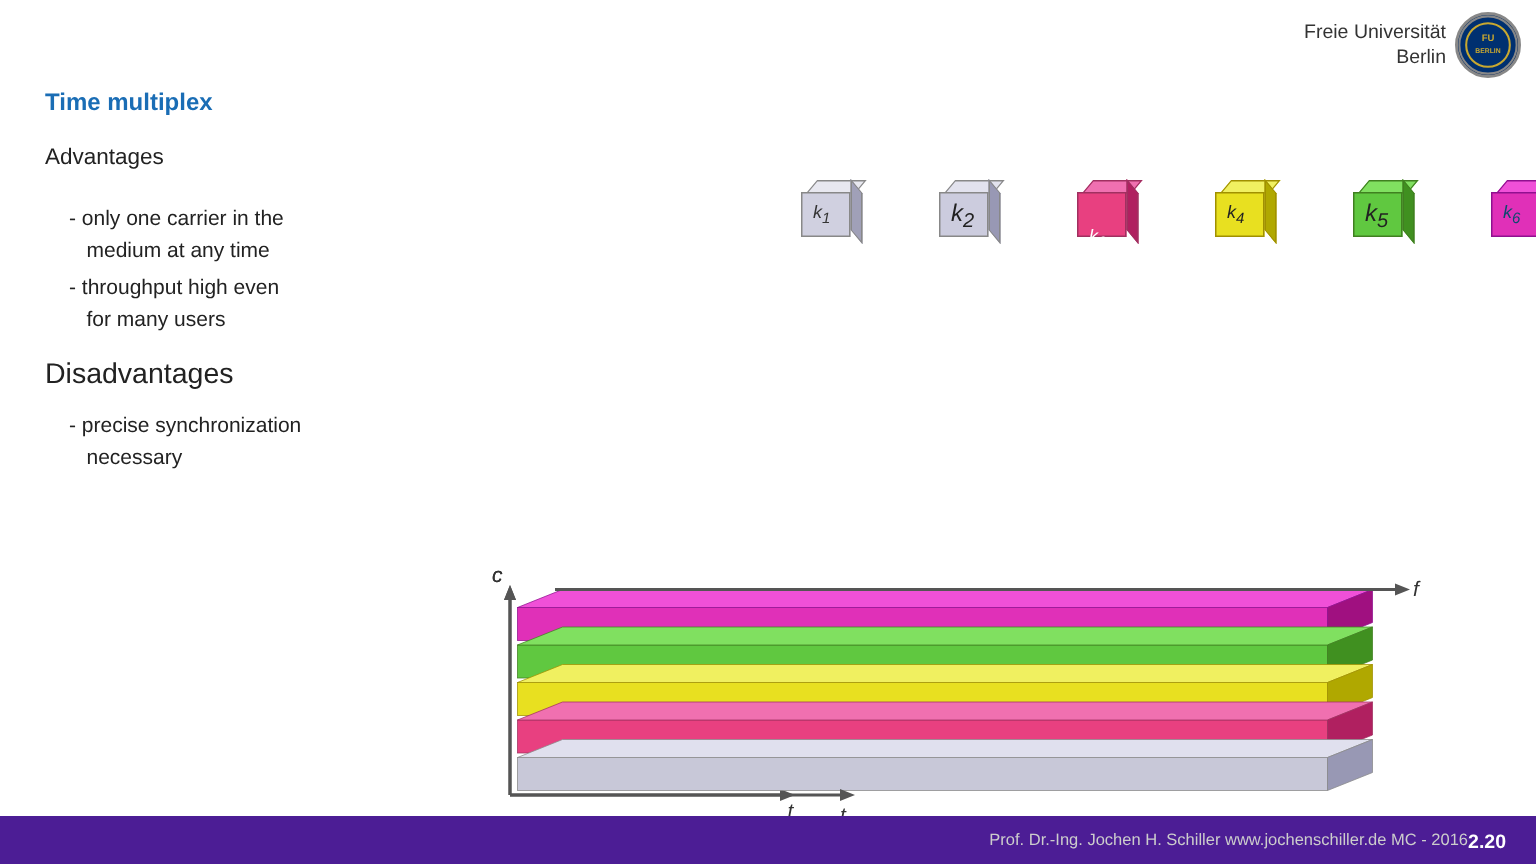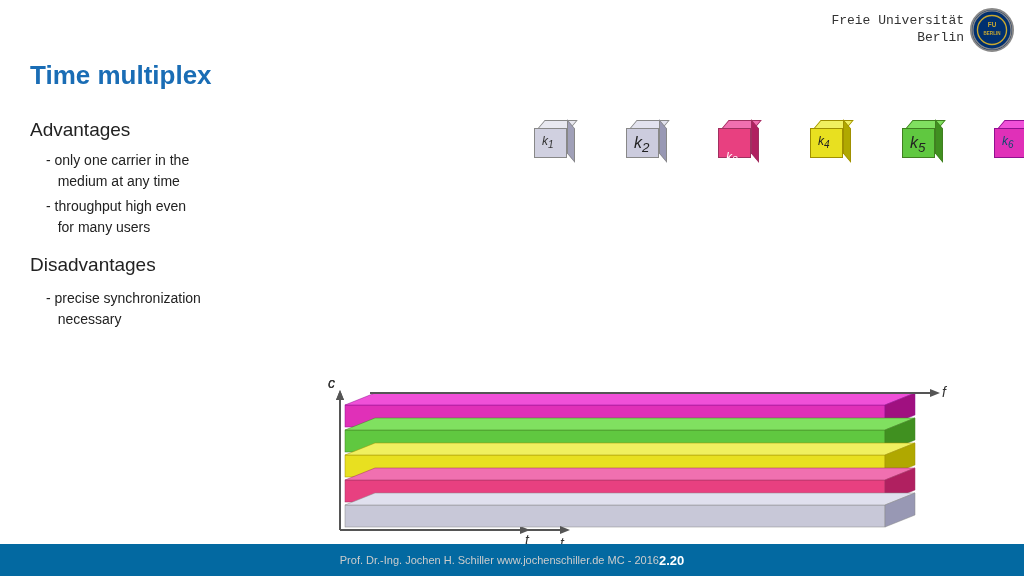--- a/index.html
+++ b/index.html
@@ -24,21 +24,20 @@
       gap: 6px;
     }
     #header .uni-text {
       font-size: 13px;
       color: #333;
       text-align: right;
       line-height: 1.3;
     }
     #header .uni-text span {
       display: block;
-      font-family: Liberation Mono, monospace;
     }
     .uni-logo {
       width: 44px;
       height: 44px;
       border-radius: 50%;
       background: radial-gradient(circle at 40% 40%, #003a7a, #001a4a);
       border: 2px solid #888;
       display: flex;
       align-items: center;
       justify-content: center;
@@ -51,36 +50,36 @@
     
     #main {
       position: absolute;
       top: 60px;
       left: 30px;
       right: 30px;
       bottom: 40px;
     }
 
     #title {
-      font-size: 26px;
+      font-size: 16px;
       font-weight: bold;
       color: #1a6db5;
-      margin-bottom: 28px;
+      margin-bottom: 18px;
     }
 
     #subtitle {
       font-size: 15px;
       color: #333;
       margin-bottom: 20px;
     }
 
     #advantages-label {
-      font-size: 19px;
+      font-size: 15px;
       font-weight: normal;
-      margin-bottom: 9px;
+      margin-bottom: 22px;
     }
     .adv-item, .disadv-item {
       font-size: 14px;
       margin-left: 16px;
       margin-bottom: 4px;
       line-height: 1.5;
     }
 
     #disadvantages-label {
       font-size: 19px;
@@ -142,24 +141,24 @@
       font-style: italic;
     }
 
     
     #footer {
       position: absolute;
       bottom: 0;
       left: 0;
       right: 0;
       height: 32px;
-      background: #0369a1;
+      background: #4c1d95;
       display: flex;
       align-items: center;
-      justify-content: center;
+      justify-content: flex-end;
       padding: 0 20px;
       color: #ccc;
       font-size: 11px;
     }
     #footer .page-num {
       color: #fff;
       font-weight: bold;
       font-size: 13px;
     }
   </style>

